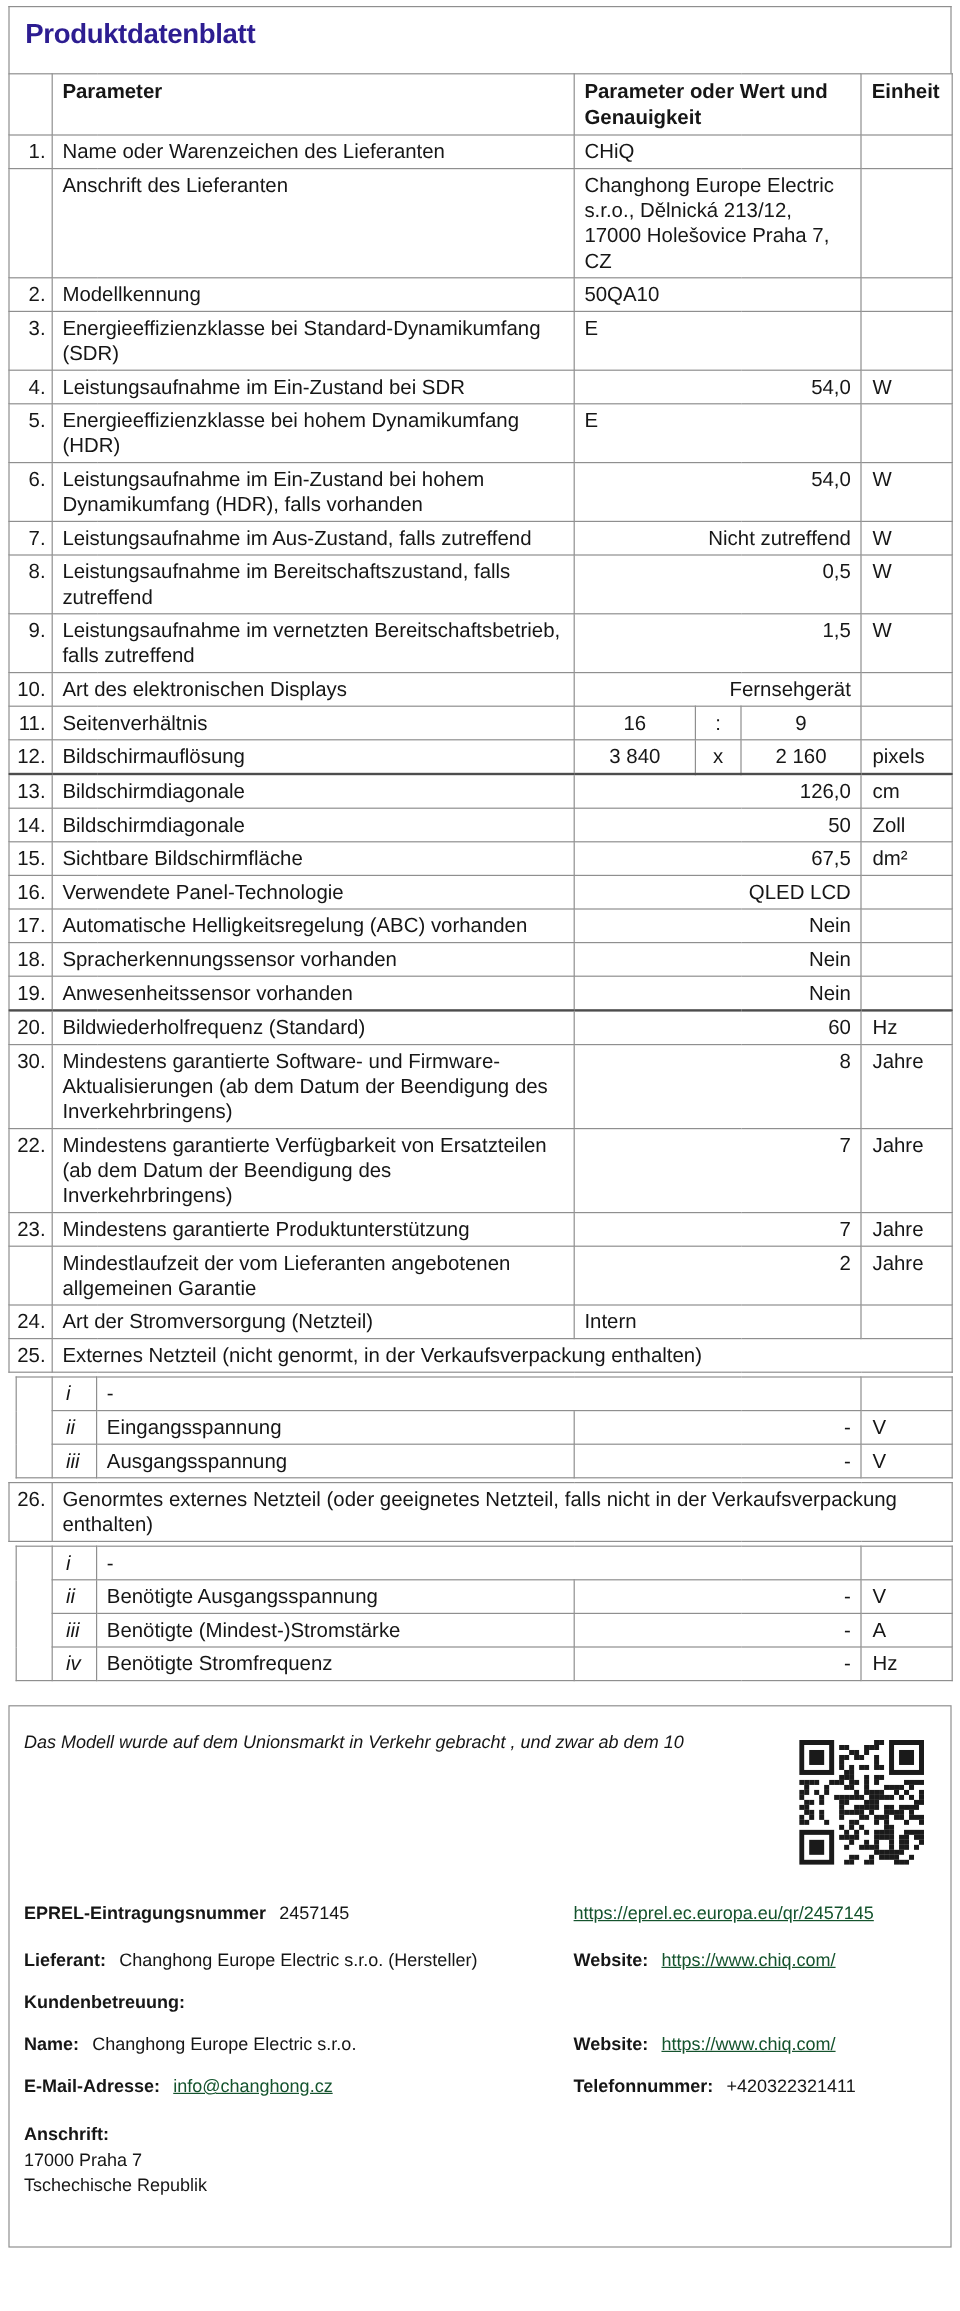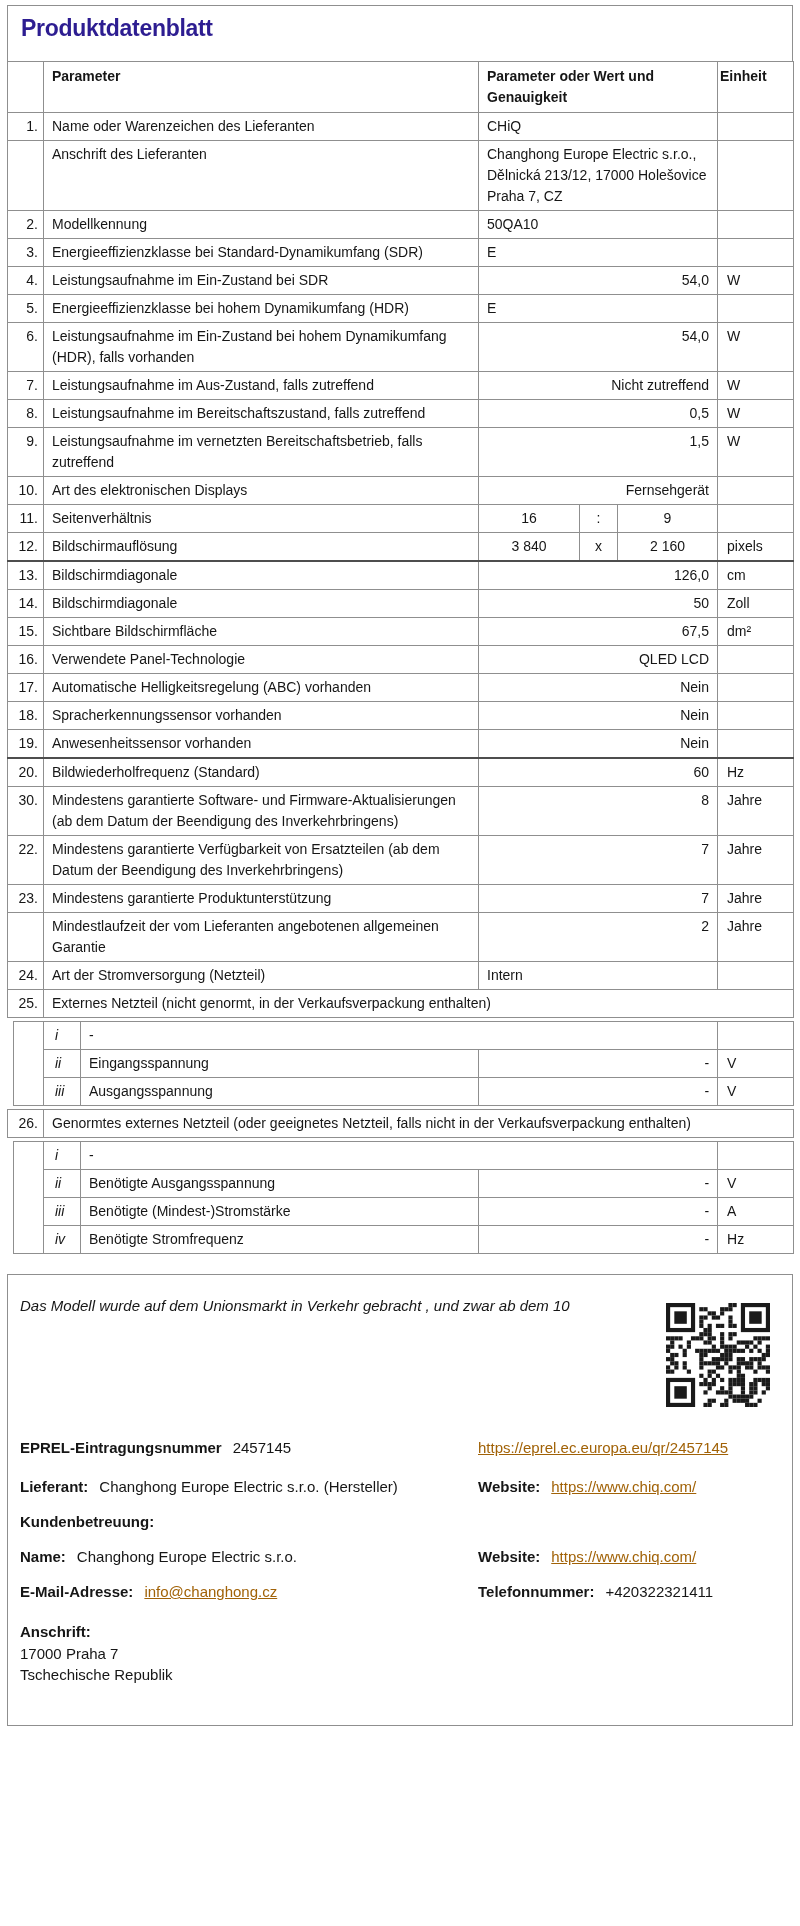--- a/index.html
+++ b/index.html
@@ -8,45 +8,45 @@
     font-family:"Liberation Sans",sans-serif;color:#161616;
   }
   .page{padding:5px 7px 0 7px;}
 
   
   .titlebox{border:1px solid #8f8f8f;border-bottom:none;padding:9px 13px 2px 13px;}
   .title{font-size:23px;font-weight:700;color:#2d1d91;margin:0 0 17px 0;letter-spacing:-0.3px;}
   .reg{font-size:15.5px;line-height:22px;margin:0 0 13px 0;max-width:575px;}
 
   
-  table{border-collapse:collapse;table-layout:fixed;width:786px;font-size:14px;line-height:21px;}
+  table{border-collapse:collapse;table-layout:fixed;width:786px;font-size:17px;line-height:21px;}
   td,th{border:1px solid #8f8f8f;padding:3px 8px;vertical-align:top;overflow:hidden;}
   thead th{text-align:left;font-weight:700;padding-top:4px;padding-bottom:4px;}
-  th.unit-h{text-align:left;padding-left:2px;padding-right:10px;}
+  th.unit-h{text-align:right;padding-left:2px;padding-right:10px;}
   td.num{text-align:right;padding-right:5px;padding-left:2px;}
   td.al{text-align:left;}
   td.ar{text-align:right;}
   td.vc{text-align:center;padding-left:2px;padding-right:2px;}
   td.unit{padding-left:9px;}
   tr.thick td{border-top:2px solid #4d4d4d;}
   table.subtable{margin:3px 0 0 6px;width:780px;}
   table.cont{margin-top:3px;}
   td.roman{font-style:italic;padding-left:11px;}
 
   
   .infobox{
     margin:20px 7px 0 7px;border:1px solid #8f8f8f;height:452px;box-sizing:border-box;
     position:relative;padding:12px 12px 0 12px;font-size:15px;line-height:21px;
   }
   .notice{margin:8px 0 0 0;white-space:nowrap;overflow:hidden;font-style:italic;}
   .qr{position:absolute;top:28px;right:22px;width:104px;height:104px;background:#fff;}
   .irow{display:grid;grid-template-columns:1fr 302px;margin-bottom:14px;}
   .irow.eprel{margin-top:121px;margin-bottom:18px;}
   .lbl{font-weight:700;margin-right:11px;}
-  .link{color:#a16207;text-decoration:underline;cursor:pointer;}
+  .link{color:#14532d;text-decoration:underline;cursor:pointer;}
   .eprel-link{display:inline-block;width:258px;word-break:break-all;}
   .solo{margin-bottom:14px;}
   .email-row{margin-bottom:19px;}
   .addr-line{line-height:21.5px;}
 </style>
 </head>
 <body>
 
 <div class="page">
 

